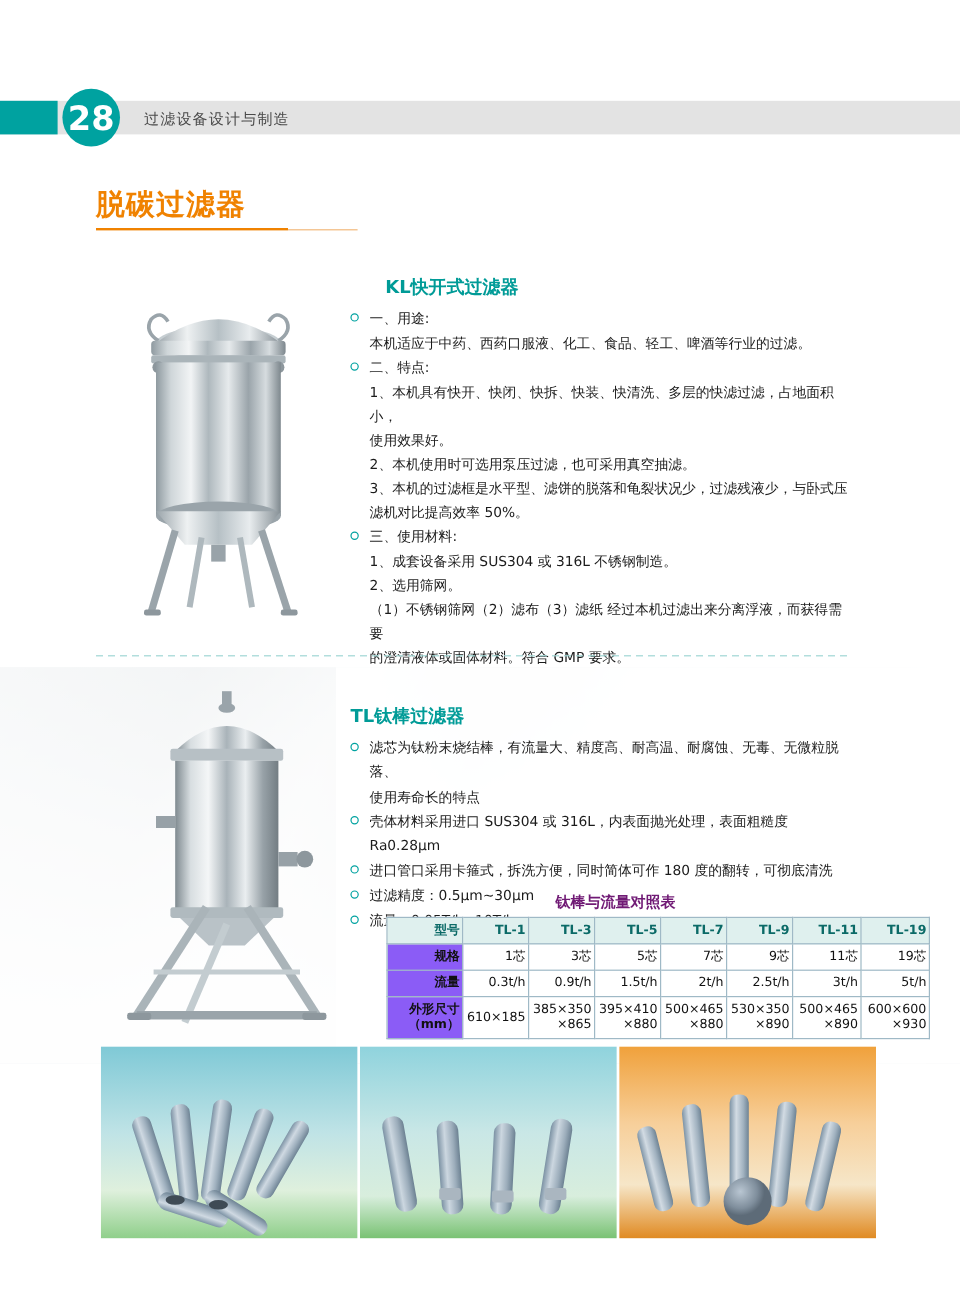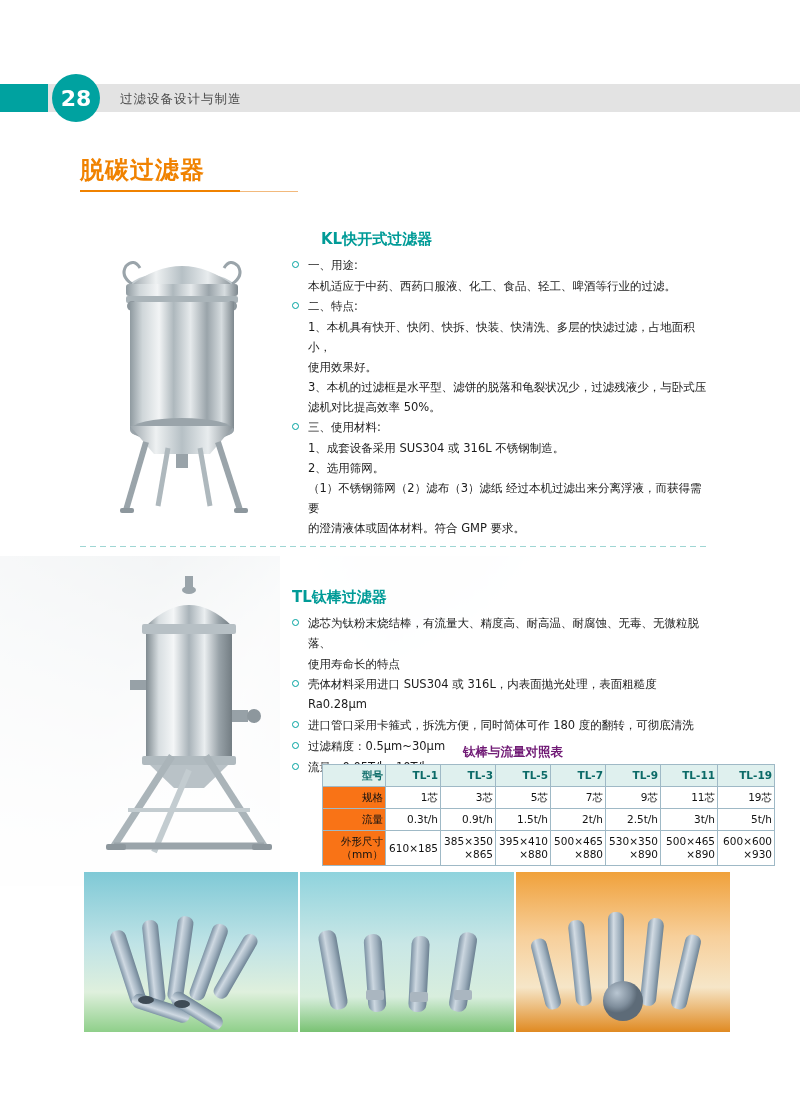--- a/index.html
+++ b/index.html
@@ -13,21 +13,21 @@
   .header-bar{
     position:absolute;left:0;top:84px;width:800px;height:28px;
     background:#e3e3e3;
   }
   .header-teal{
     position:absolute;left:0;top:84px;width:48px;height:28px;
     background:#00a2a0;
   }
   .page-circle{
     position:absolute;left:52px;top:74px;width:48px;height:48px;border-radius:50%;
-    background:#00a2a0;color:#ffffff;font-size:22px;font-weight:bold;
+    background:#00a2a0;color:#ffffff;font-size:28px;font-weight:bold;
     display:flex;align-items:center;justify-content:center;
     letter-spacing:0;
   }
   .header-text{
     position:absolute;left:120px;top:91px;font-size:12.5px;color:#4a4a4a;
     letter-spacing:1px;
   }
 
   
   .doc-title{
@@ -87,21 +87,21 @@
   }
   table.spec{
     position:absolute;left:322px;top:764px;border-collapse:collapse;
     font-size:10.5px;color:#111;background:#ffffff;
   }
   table.spec td{
     border:1px solid #9fb9c6;text-align:right;vertical-align:middle;
     padding:4px 2px;line-height:13px;
   }
   table.spec tr:first-child td{background:#dff0ee;font-weight:bold;color:#0b6a67;}
-  table.spec td.rowhead{background:#f97316;font-weight:normal;width:58px;}
+  table.spec td.rowhead{background:#8b5cf6;font-weight:bold;width:58px;}
 
   
   .photo{
     position:absolute;top:872px;width:214px;height:160px;overflow:hidden;
   }
   .p1{left:84px;}
   .p2{left:300px;}
   .p3{left:516px;}
 
   
@@ -183,20 +183,21 @@
   <rect x="142" y="280" width="14" height="5" rx="2" fill="#8d979d"></rect>
 </svg>
 
 <div class="sec1-heading">KL快开式过滤器</div>
 <div class="sec1-body">
   <div class="bullet-row"><span class="bdot"></span><span>一、用途:</span></div>
   <div class="plain-row"><span>本机适应于中药、西药口服液、化工、食品、轻工、啤酒等行业的过滤。</span></div>
   <div class="bullet-row"><span class="bdot"></span><span>二、特点:</span></div>
   <div class="plain-row"><span>1、本机具有快开、快闭、快拆、快装、快清洗、多层的快滤过滤，占地面积小，</span></div>
   <div class="plain-row"><span>使用效果好。</span></div>
+  <div class="plain-row"><span>2、本机使用时可选用泵压过滤，也可采用真空抽滤。</span></div>
   <div class="plain-row"><span>3、本机的过滤框是水平型、滤饼的脱落和龟裂状况少，过滤残液少，与卧式压</span></div>
   <div class="plain-row"><span>滤机对比提高效率 50%。</span></div>
   <div class="bullet-row"><span class="bdot"></span><span>三、使用材料:</span></div>
   <div class="plain-row"><span>1、成套设备采用 SUS304 或 316L 不锈钢制造。</span></div>
   <div class="plain-row"><span>2、选用筛网。</span></div>
   <div class="plain-row"><span>（1）不锈钢筛网（2）滤布（3）滤纸  经过本机过滤出来分离浮液，而获得需要</span></div>
   <div class="plain-row"><span>的澄清液体或固体材料。符合 GMP 要求。</span></div>
 </div>
 
 <div class="sec-divider"></div>

